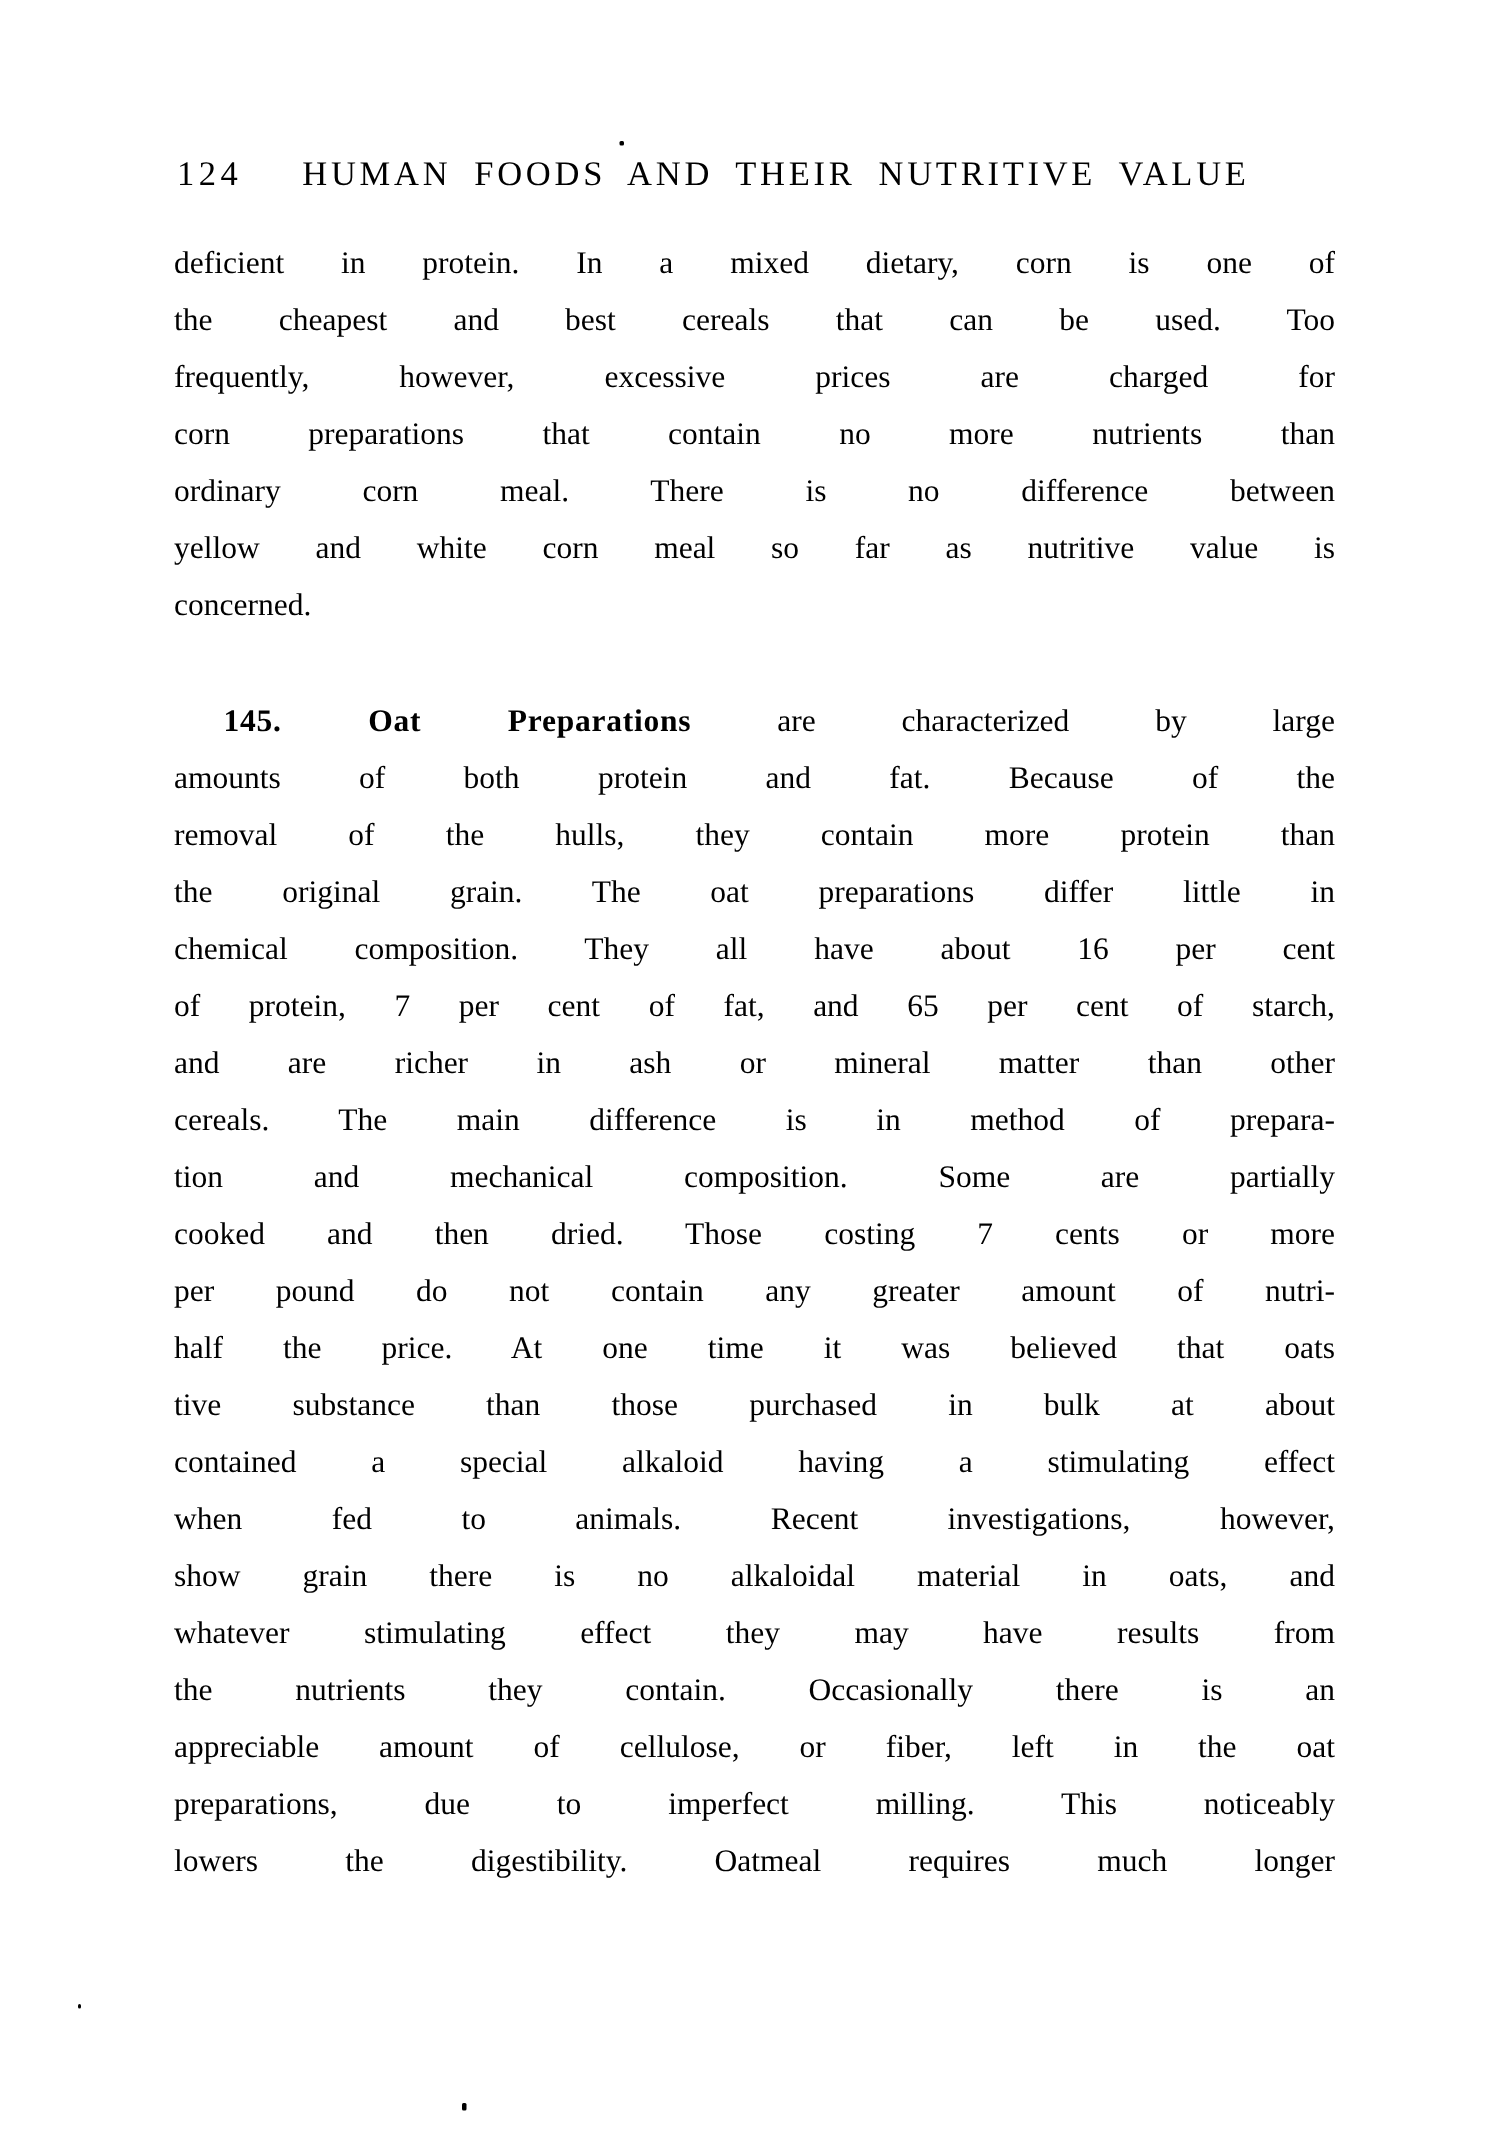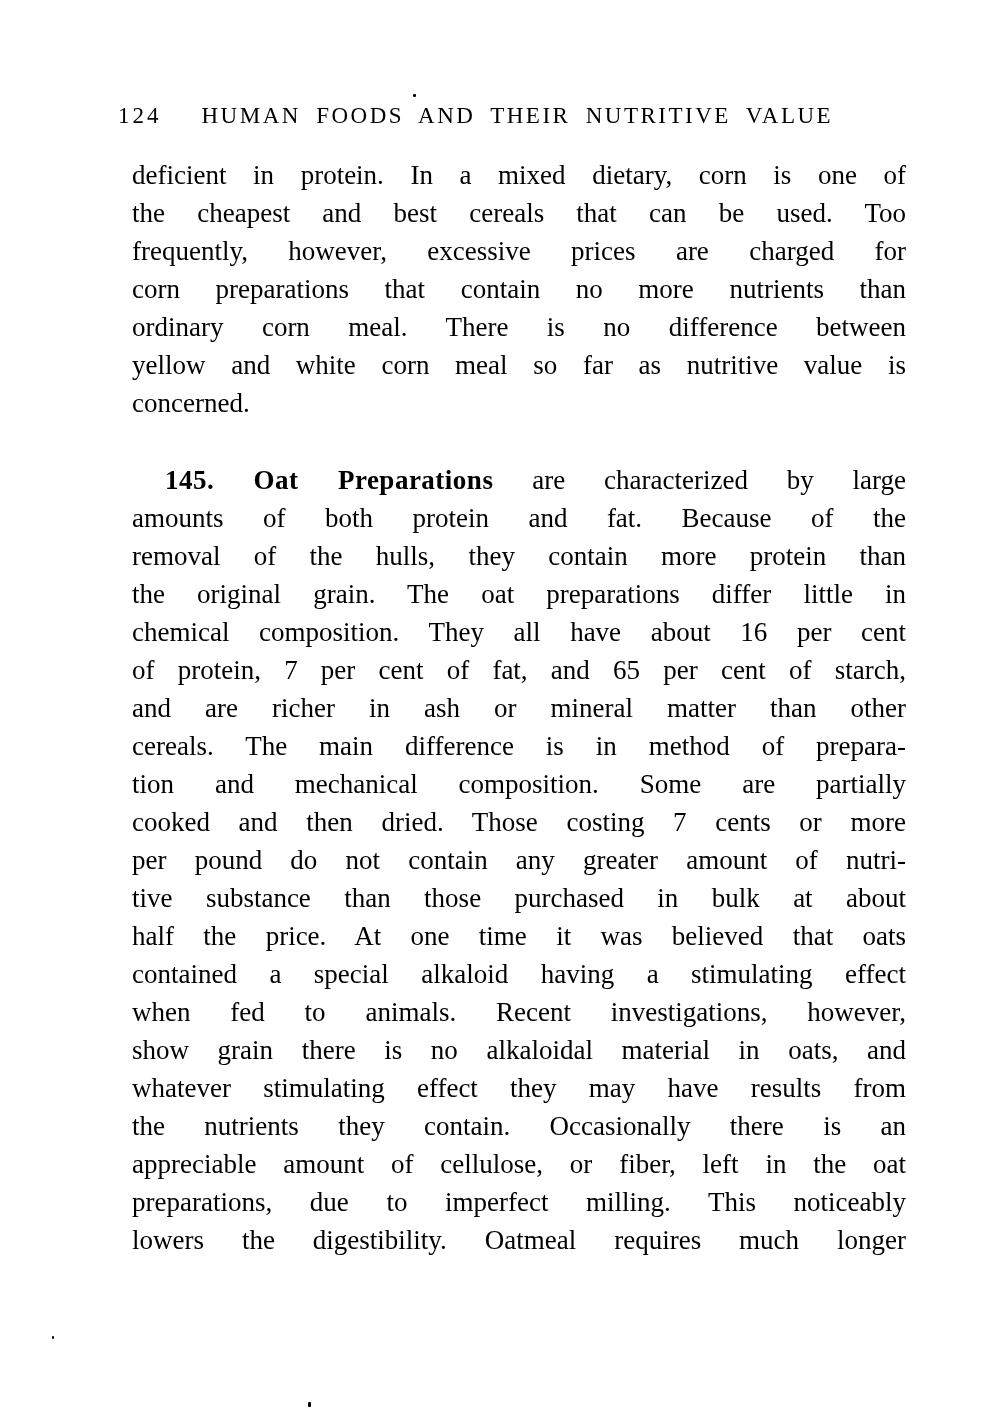--- a/index.html
+++ b/index.html
@@ -19,23 +19,23 @@
     left: 118px; top: 103px;
     display: flex; align-items: baseline;
     font-size: 23px;
     letter-spacing: 2.5px;
     word-spacing: 7px;
     white-space: nowrap;
   }
   .running-header .page-num { margin-right: 40px; letter-spacing: 3px; }
   .body-text {
     position: absolute;
-    left: 132px; top: 156px;
+    left: 116px; top: 156px;
     width: 774px;
-    font-size: 27px;
+    font-size: 21px;
     line-height: 38px;
   }
   .line {
     height: 38px;
     text-align: justify;
     text-align-last: justify;
     white-space: normal;
   }
   .line.flush { text-align-last: left; }
   .para-2 { margin-top: 39px; }
@@ -77,22 +77,22 @@
       <div class="line">amounts of both protein and fat.  Because of the</div>
       <div class="line">removal of the hulls, they contain more protein than</div>
       <div class="line">the original grain.  The oat preparations differ little in</div>
       <div class="line">chemical composition.  They all have about 16 per cent</div>
       <div class="line">of protein, 7 per cent of fat, and 65 per cent of starch,</div>
       <div class="line">and are richer in ash or mineral matter than other</div>
       <div class="line">cereals.  The main difference is in method of prepara-</div>
       <div class="line">tion and mechanical composition.  Some are partially</div>
       <div class="line">cooked and then dried.  Those costing 7 cents or more</div>
       <div class="line">per pound do not contain any greater amount of nutri-</div>
+      <div class="line">half the price.  At one time it was believed that oats</div>
       <div class="line">tive substance than those purchased in bulk at about</div>
-      <div class="line">half the price.  At one time it was believed that oats</div>
       <div class="line">contained a special alkaloid having a stimulating effect</div>
       <div class="line">when fed to animals.  Recent investigations, however,</div>
       <div class="line">show grain there is no alkaloidal material in oats, and</div>
       <div class="line">whatever stimulating effect they may have results from</div>
       <div class="line">the nutrients they contain.  Occasionally there is an</div>
       <div class="line">appreciable amount of cellulose, or fiber, left in the oat</div>
       <div class="line">preparations, due to imperfect milling.  This noticeably</div>
       <div class="line">lowers the digestibility.  Oatmeal requires much longer</div>
     </div>
 

